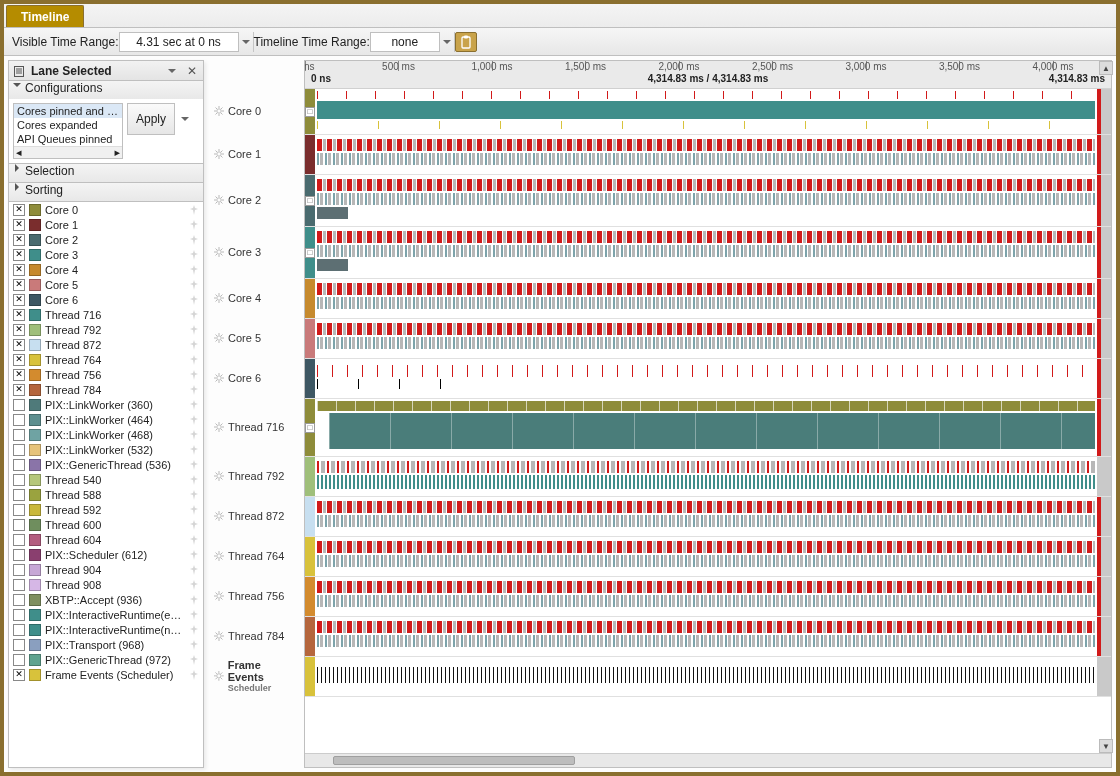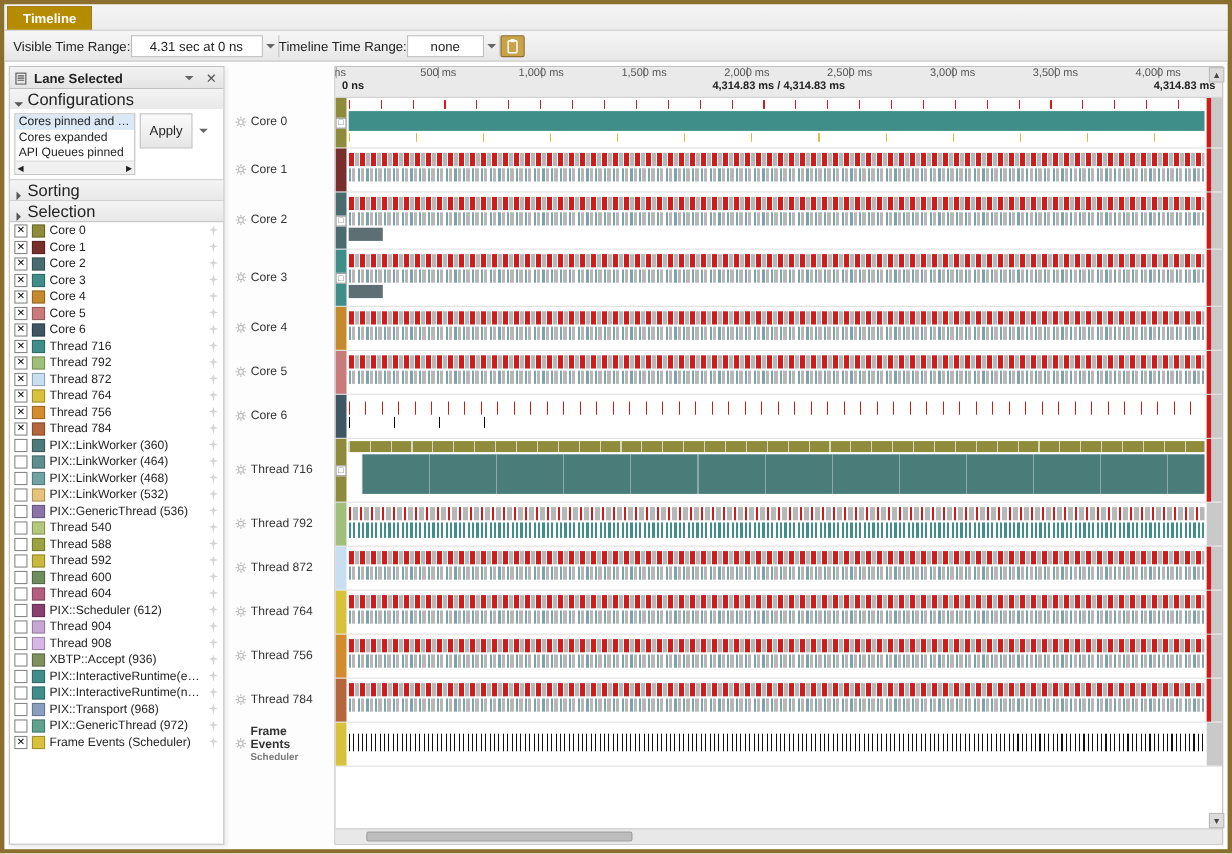--- a/index.html
+++ b/index.html
@@ -43,21 +43,21 @@
   .iconbtn { width:22px; height:20px; display:flex; align-items:center; justify-content:center; border:1px solid var(--gold-dark); background:var(--gold-light); color:#fff; border-radius:2px; }
 
   
   .body { position:absolute; top:56px; left:4px; right:4px; bottom:4px; display:flex; gap:6px; }
 
   
   .lanebox { width:196px; flex:none; border:1px solid var(--panel-border); background:#fff; display:flex; flex-direction:column; box-shadow: 2px 2px 4px rgba(0,0,0,.08); }
   .lanebox .titlebar { height:20px; background:linear-gradient(#f2f2f2,#e4e4e4); border-bottom:1px solid var(--panel-border); display:flex; align-items:center; gap:6px; padding:0 4px; }
   .titlebar .grow { flex:1; }
   .section { border-bottom:1px solid var(--panel-border); }
-  .section-head { height:18px; background:linear-gradient(#f4f4f4,#e8e8e8); display:flex; align-items:flex-end; gap:4px; padding:0 4px; font-size:15px; }
+  .section-head { height:18px; background:linear-gradient(#f4f4f4,#e8e8e8); display:flex; align-items:flex-start; gap:4px; padding:0 4px; font-size:12px; }
   .caret { width:8px; height:8px; display:inline-flex; align-items:center; justify-content:center; }
   .caret svg { width:8px; height:8px; }
   .cfg-body { padding:4px; display:flex; align-items:flex-start; gap:4px; }
   .cfg-list { width:110px; height:56px; border:1px solid var(--panel-border); background:#fff; overflow:auto; font-size:11px; }
   .cfg-list div { padding:1px 3px; white-space:nowrap; overflow:hidden; text-overflow:ellipsis; }
   .cfg-list div.sel { background:#dbe8f6; }
   .cfg-list .hscroll { height:12px; background:#f0f0f0; border-top:1px solid #ddd; display:flex; align-items:center; justify-content:space-between; padding:0 2px; }
   .btn { height:32px; padding:0 8px; background:linear-gradient(#fafafa,#e6e6e6); border:1px solid var(--panel-border); display:flex; align-items:center; }
 
   .lanelist { flex:1; overflow:auto; font-size:11px; }
@@ -197,31 +197,31 @@
         </div>
       </div>
 
       <div class="section">
         <div class="section-head">
           <span class="caret">
               <svg viewBox="0 0 8 8">
                 <path d="M2 0 L6 4 L2 8 Z" fill="#555"></path>
               </svg>
             </span>
-          <span>Sorting</span>
+          <span>Selection</span>
         </div>
       </div>
       <div class="section">
         <div class="section-head">
           <span class="caret">
               <svg viewBox="0 0 8 8">
                 <path d="M2 0 L6 4 L2 8 Z" fill="#555"></path>
               </svg>
             </span>
-          <span>Selection</span>
+          <span>Sorting</span>
         </div>
       </div>
 
       <div class="lanelist" id="lanelist">
           <div class="lanerow">
             <div class="chk">✕</div>
             <div class="sw" style="background: rgb(142, 140, 58);"></div>
             <div class="laneName">Core 0</div>
             <div class="pin"><svg viewBox="0 0 10 10">
                 <path d="M5 0 L6 3 L9 4 L6 5 L5 10 L4 5 L1 4 L4 3 Z" fill="#888"></path>

